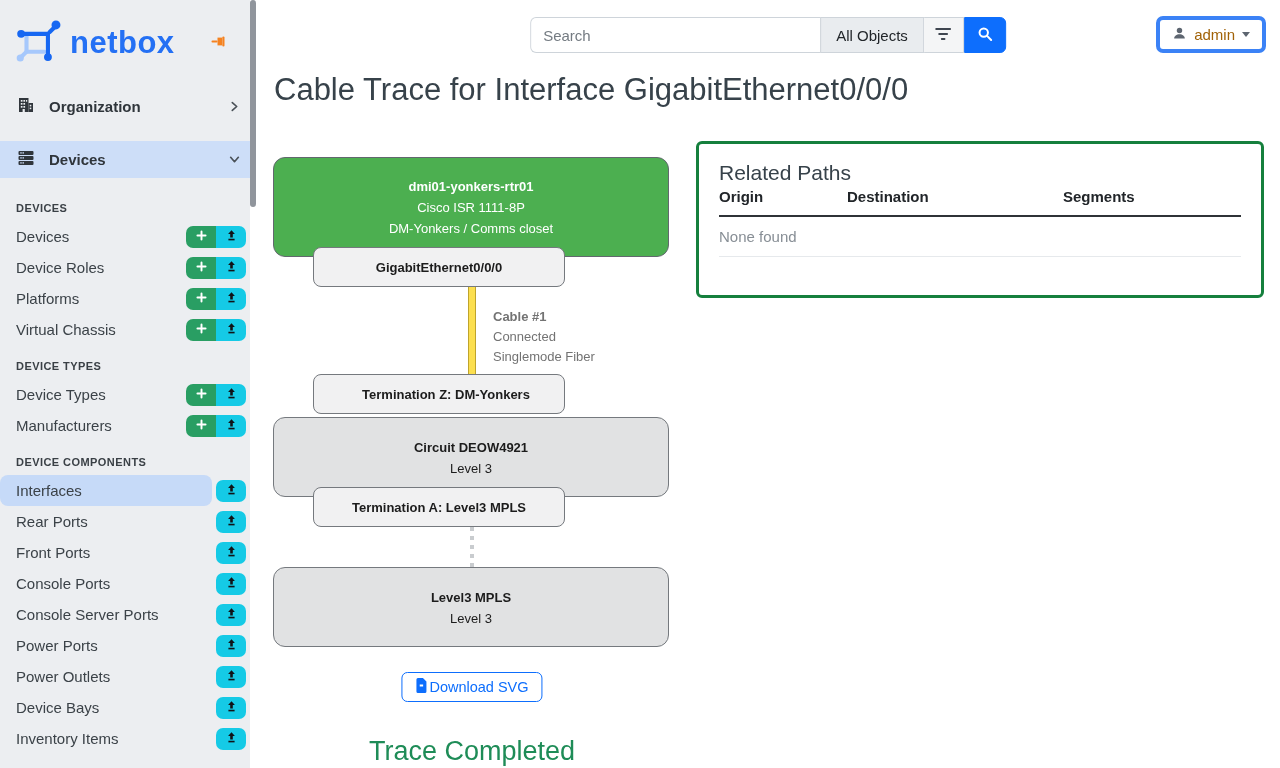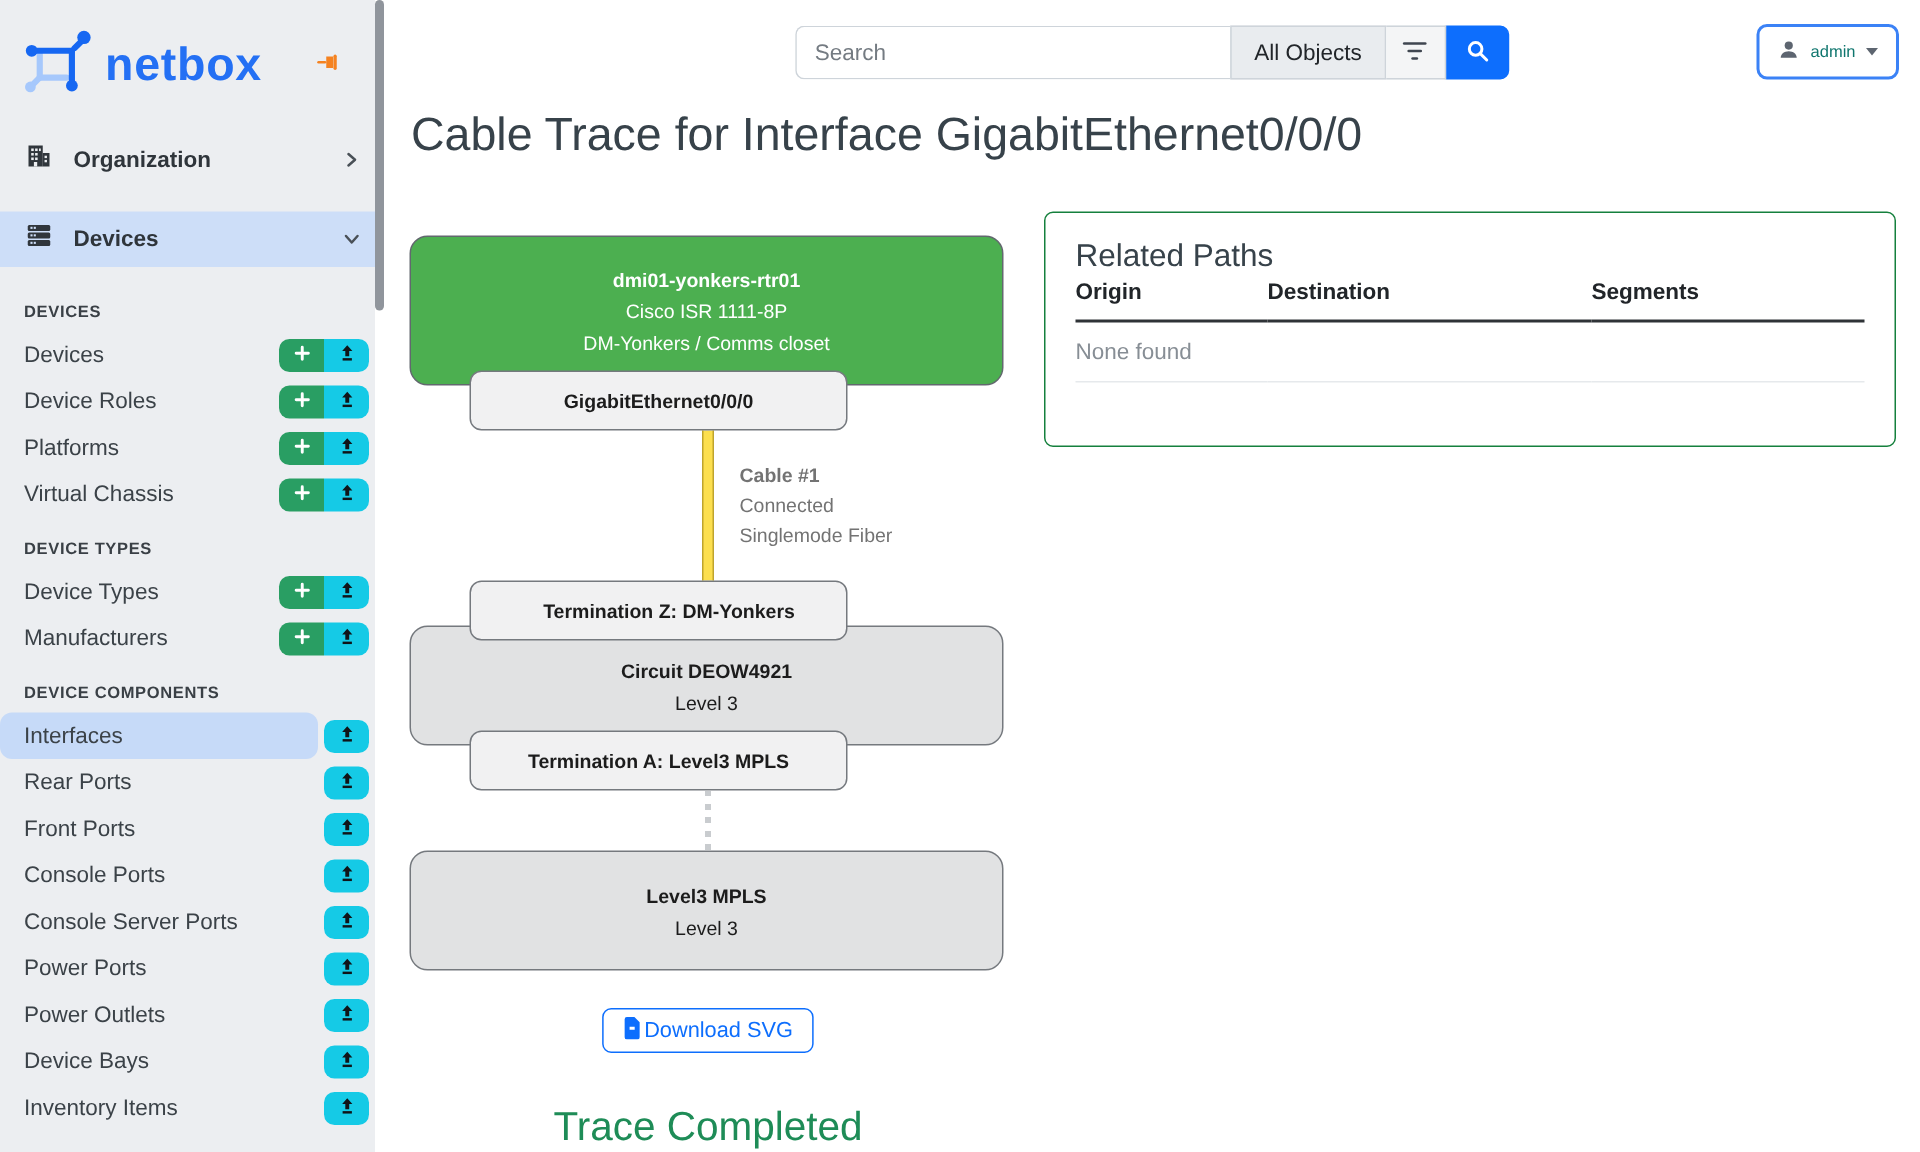--- a/index.html
+++ b/index.html
@@ -37,48 +37,48 @@
 
   
   .main { position:relative; flex:1; background:#fff; }
   .topbar { position:relative; height:70px; }
   .search-group { position:absolute; left:50%; transform:translateX(-50%); top:17px; height:36px; display:flex; align-items:stretch; }
   .search-input { width:290px; height:36px; border:1px solid #ced4da; border-right:none; border-radius:6px 0 0 6px; padding:0 12px; font-size:15px; color:#212529; outline:none; }
   .search-input::placeholder { color:#747b82; }
   .scope-seg { display:flex; align-items:center; padding:0 15px; background:#e9ecef; border:1px solid #ced4da; font-size:15px; color:#212529; cursor:pointer; white-space:nowrap; }
   .filter-seg { width:40px; display:flex; align-items:center; justify-content:center; background:#f4f5f6; border:1px solid #ced4da; border-left:none; cursor:pointer; }
   .go-seg { width:42px; display:flex; align-items:center; justify-content:center; background:#0d6efd; border:1px solid #0d6efd; border-radius:0 6px 6px 0; cursor:pointer; }
-  .user-btn { position:absolute; right:14px; top:16px; height:37px; padding:0 12px; display:flex; align-items:center; gap:7px; background:#fff; border:2px solid #3b82f6; border-radius:7px; color:#0f766e; font-size:11px; cursor:pointer; }
+  .user-btn { position:absolute; right:14px; top:16px; height:37px; padding:0 12px; display:flex; align-items:center; gap:7px; background:#fff; border:4px solid #3b82f6; border-radius:7px; color:#a16207; font-size:15px; cursor:pointer; }
   .caret { width:0; height:0; border-left:4.5px solid transparent; border-right:4.5px solid transparent; border-top:5px solid #5d6570; }
 
   .page-title { position:absolute; left:18px; top:72px; font-size:31px; font-weight:400; color:#37424a; }
 
   
   .diagram { position:absolute; left:0; top:0; width:432px; height:768px; }
   .node { position:absolute; text-align:center; font-size:13px; }
   .device-box { left:17px; top:157px; width:396px; height:100px; background:#4caf50; border:1px solid #62686e; border-radius:12px; color:#fff; padding-top:18px; line-height:21px; z-index:1; }
   .device-box .bname { font-weight:700; }
   .port-box { left:57px; width:252px; height:40px; background:#f1f1f2; border:1px solid #75797e; border-radius:8px; color:#1c1c1c; font-weight:700; display:flex; align-items:center; justify-content:center; z-index:3; }
   .iface-box { top:247px; }
-  .termz-box { top:387px;padding-left:14px; }
+  .termz-box { top:374px;padding-left:14px; }
   .terma-box { top:487px; }
   .big-gray { left:17px; width:396px; height:80px; background:#e1e2e3; border:1px solid #75797e; border-radius:12px; color:#1c1c1c; padding-top:19px; line-height:21px; z-index:2; }
   .circuit-box { top:417px; }
   .provider-box { top:567px; }
   .big-gray .bname { font-weight:700; }
   .cable-line { position:absolute; left:212px; top:287px; width:8px; height:100px; background:#fcdf4f; border-left:1px solid #bfa42c; border-right:1px solid #bfa42c; z-index:0; cursor:pointer; }
   .cable-label { position:absolute; left:237px; top:307px; font-size:13px; line-height:20px; text-align:left; color:#737373; cursor:pointer; }
   .cable-label .bname { font-weight:700; }
   .dash-link { position:absolute; left:214px; top:527px; width:4px; height:41px;
                background:repeating-linear-gradient(to bottom,#c9cccf 0 4px,transparent 4px 9px); }
   .dl-btn { position:absolute; left:216px; top:672px; transform:translateX(-50%); height:30px; display:flex; align-items:center; gap:2px; padding:0 13px; background:#fff; border:1px solid #0d6efd; border-radius:6px; color:#0d6efd; font-size:14.5px; cursor:pointer; white-space:nowrap; }
   .trace-result { position:absolute; left:0; top:736px; width:432px; text-align:center; font-size:27px; color:#1e8c57; }
 
   
-  .card { position:absolute; left:440px; top:141px; width:568px; height:157px; background:#fff; border:1px solid #15803d; border-radius:6px; padding:17px 20px; }
+  .card { position:absolute; left:440px; top:141px; width:568px; height:157px; background:#fff; border:3px solid #15803d; border-radius:6px; padding:17px 20px; }
   .card-title { font-size:21px; color:#37424a; font-weight:400; }
   .paths-table { width:100%; border-collapse:collapse; margin-top:3px; }
   .paths-table th { text-align:left; font-size:15px; font-weight:700; color:#212529; padding:0 0 10px 0; border-bottom:2px solid #2f3337; }
   .paths-table th.c1 { width:128px; } .paths-table th.c2 { width:216px; }
   .paths-table td { font-size:15px; color:#878e95; padding:11px 0; border-bottom:1px solid #e6e9ec; }
 </style>
 </head>
 <body>
 
 <div class="app">

